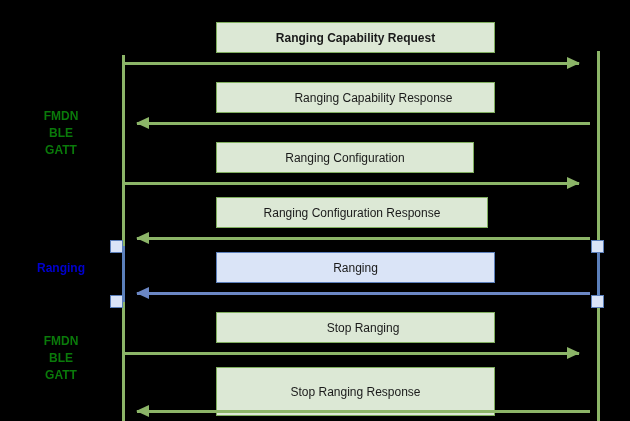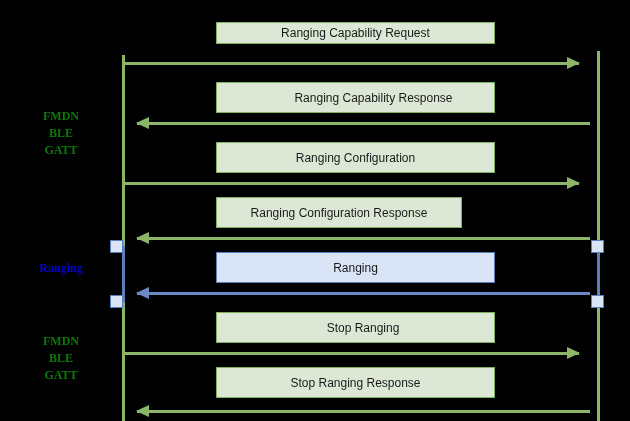--- a/index.html
+++ b/index.html
@@ -26,21 +26,20 @@
   }
   
   .phase-label {
     position: absolute;
     text-align: center;
     font-size: 12px;
     line-height: 17px;
     font-weight: bold;
     white-space: pre-line;
     letter-spacing: 0px;
-    font-family: Liberation Serif, serif;
   }
   .phase-label.green { color: #0a7a0a; }
   .phase-label.blue  { color: #0000d0; }
 
   
   .msg-box {
     position: absolute;
     box-sizing: border-box;
     display: flex;
     align-items: center;
@@ -112,63 +111,63 @@
 
 <div class="lifeline" style="left: 122px; top: 55px; height: 366px;"></div>
     <div class="lifeline" style="left: 597px; top: 51px; height: 370px;"></div>
     <div class="phase-label green" style="left: 22px; top: 108px; width: 78px;">FMDN
 BLE
 GATT</div>
     <div class="phase-label blue" style="left: 22px; top: 260px; width: 78px;">Ranging</div>
     <div class="phase-label green" style="left: 22px; top: 333px; width: 78px;">FMDN
 BLE
 GATT</div>
-    <div class="msg-box green" style="left: 216px; top: 22px; width: 279px; height: 22px;">
+    <div class="msg-box green" style="left: 216px; top: 22px; width: 279px; height: 31px; font-weight: bold;">
       <span>Ranging Capability Request</span>
     </div>
     <div class="arrow right" style="left: 125px; top: 61px; width: 454px;">
       <div class="shaft"></div>
       <div class="head"></div>
     </div>
     <div class="msg-box green" style="left: 216px; top: 82px; width: 279px; height: 31px; padding-left: 36px;">
       <span>Ranging Capability Response</span>
     </div>
     <div class="arrow left" style="left: 137px; top: 121px; width: 453px;">
       <div class="shaft"></div>
       <div class="head"></div>
     </div>
-    <div class="msg-box green" style="left: 216px; top: 142px; width: 279px; height: 31px;">
+    <div class="msg-box green" style="left: 216px; top: 142px; width: 258px; height: 31px;">
       <span>Ranging Configuration</span>
     </div>
     <div class="arrow right" style="left: 125px; top: 181px; width: 454px;">
       <div class="shaft"></div>
       <div class="head"></div>
     </div>
-    <div class="msg-box green" style="left: 216px; top: 197px; width: 246px; height: 31px;">
+    <div class="msg-box green" style="left: 216px; top: 197px; width: 272px; height: 31px;">
       <span>Ranging Configuration Response</span>
     </div>
     <div class="arrow left" style="left: 137px; top: 236px; width: 453px;">
       <div class="shaft"></div>
       <div class="head"></div>
     </div>
     <div class="msg-box blue" style="left: 216px; top: 252px; width: 279px; height: 31px;">
       <span>Ranging</span>
     </div>
     <div class="arrow left blue" style="left: 137px; top: 291px; width: 453px;">
       <div class="shaft"></div>
       <div class="head"></div>
     </div>
     <div class="msg-box green" style="left: 216px; top: 312px; width: 279px; height: 31px; padding-left: 15px;">
       <span>Stop Ranging</span>
     </div>
     <div class="arrow right" style="left: 125px; top: 351px; width: 454px;">
       <div class="shaft"></div>
       <div class="head"></div>
     </div>
-    <div class="msg-box green" style="left: 216px; top: 367px; width: 279px; height: 31px;">
+    <div class="msg-box green" style="left: 216px; top: 367px; width: 279px; height: 49px;">
       <span>Stop Ranging Response</span>
     </div>
     <div class="arrow left" style="left: 137px; top: 409px; width: 453px;">
       <div class="shaft"></div>
       <div class="head"></div>
     </div>
     <div class="activation-bar" style="left: 122px; top: 246px; height: 56px;"></div>
     <div class="activation-node" style="left: 110px; top: 240px;"></div>
     <div class="activation-node" style="left: 110px; top: 295px;"></div>
     <div class="activation-bar" style="left: 597px; top: 246px; height: 56px;"></div>

